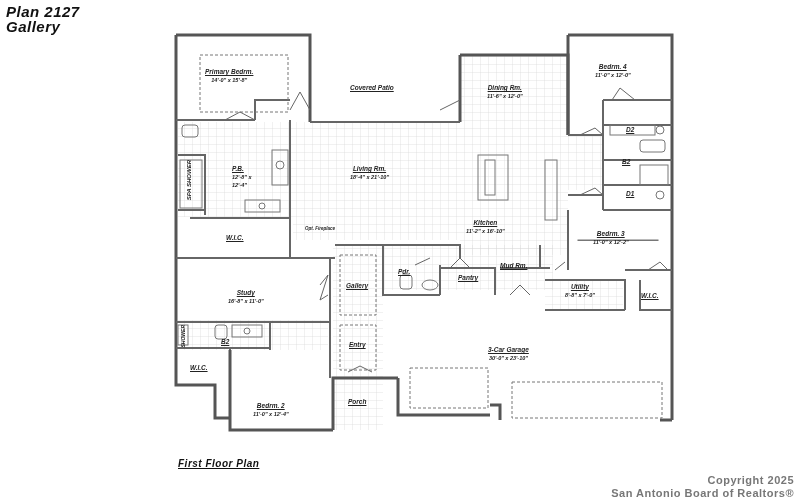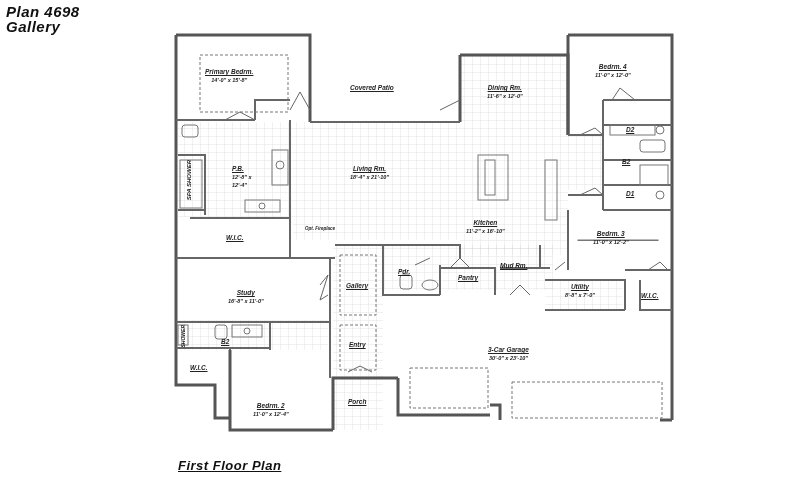--- a/index.html
+++ b/index.html
@@ -1,30 +1,30 @@
 <!DOCTYPE html>
 <html><head>
 <meta charset="utf-8">
 <style>
   html,body{margin:0;padding:0;background:#fff;}
   body{width:800px;height:500px;position:relative;overflow:hidden;font-family:"Liberation Sans",sans-serif;color:#111;}
   .title{position:absolute;left:6px;top:4px;font-weight:bold;font-style:italic;font-size:15px;line-height:15px;letter-spacing:0.5px;}
-  .footer-title{position:absolute;left:178px;top:458px;font-weight:bold;font-style:italic;font-size:13px;text-decoration:underline;letter-spacing:0.5px;}
+  .footer-title{position:absolute;left:178px;top:458px;font-weight:bold;font-style:italic;font-size:10px;text-decoration:underline;letter-spacing:0.5px;}
   .copy{position:absolute;right:6px;top:474px;text-align:right;font-weight:bold;font-size:11px;line-height:13px;color:#777;letter-spacing:0.5px;}
   .plan{position:absolute;left:0;top:0;width:800px;height:500px;}
   .lbl{position:absolute;font-size:6.5px;font-style:italic;font-weight:bold;text-align:center;white-space:nowrap;line-height:8px;color:#222;}
   .lbl .n{text-decoration:underline;display:block;}
   .lbl .d{font-size:5.5px;display:block;}
   .vert{writing-mode:vertical-rl;transform:rotate(180deg);}
 </style>
 </head>
 <body>
 
 <div class="title">
-  <div>Plan  4698</div>
+  <div>Plan  2127</div>
   <div>Gallery</div>
 </div>
 
 <svg class="plan" viewBox="0 0 800 500" xmlns="http://www.w3.org/2000/svg">
   <defs>
     <pattern id="g" width="8" height="8" patternUnits="userSpaceOnUse">
       <path d="M8 0 L0 0 0 8" fill="none" stroke="#d6d6d6" stroke-width="0.7"></path>
     </pattern>
   </defs>
 
@@ -224,13 +224,15 @@
 <div class="lbl" style="left:253px;top:402px;">
   <span class="n">Bedrm. 2</span>
   <span class="d">11'-0" x 12'-4"</span>
 </div>
 <div class="lbl" style="left:348px;top:398px;">
   <span class="n">Porch</span>
 </div>
 
 <div class="footer-title">First Floor Plan</div>
 <div class="copy">
+  <div>Copyright 2025</div>
+  <div>San Antonio Board of Realtors®</div>
 </div>
 
 </body></html>

